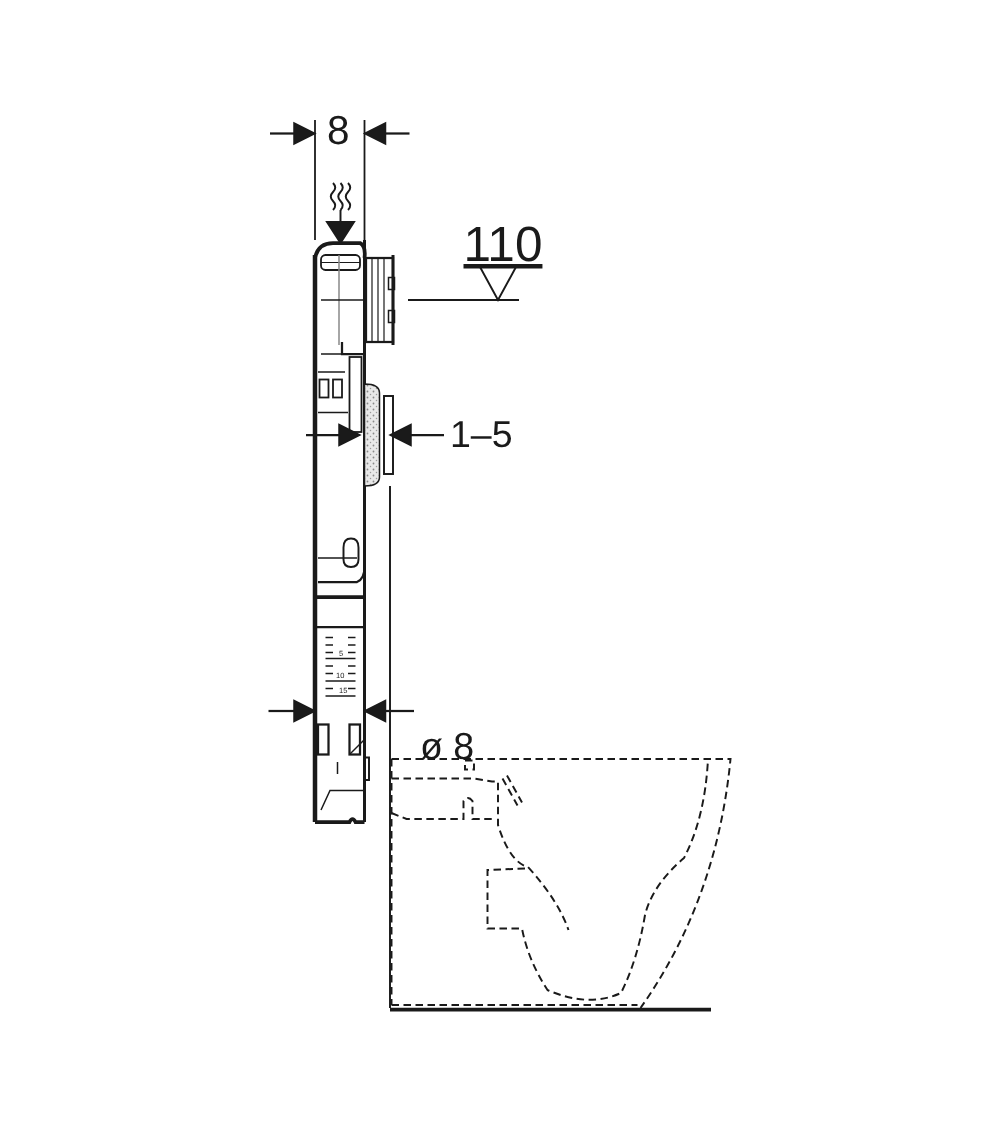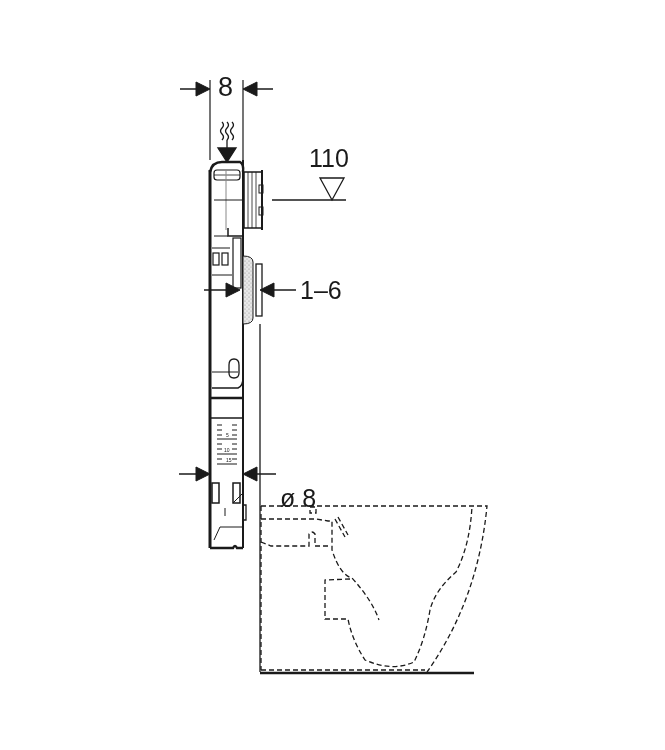--- a/index.html
+++ b/index.html
@@ -6,21 +6,21 @@
     body { width: 665px; height: 750px; position: relative; overflow: hidden; }
     .canvas { position: absolute; left: 0; top: 0; width: 665px; height: 750px; }
     .dim-label {
       position: absolute;
       font-family: "Liberation Sans", sans-serif;
       color: #1a1a1a;
       line-height: 1;
       white-space: nowrap;
     }
     #lbl-8-top { left: 218px; top: 74px; font-size: 27px; }
-    #lbl-110 { left: 309px; top: 146px; font-size: 25px; }
+    #lbl-110 { left: 309px; top: 146px; font-size: 33px; text-decoration: underline; }
     #lbl-1-5 { left: 300px; top: 278px; font-size: 25px; }
     #lbl-d8 { left: 280px; top: 486px; font-size: 25px; }
   </style>
 </head>
 <body>
 
 <div class="canvas">
   <svg width="665" height="750" viewBox="0 0 665 750" xmlns="http://www.w3.org/2000/svg">
     <defs>
       <pattern id="speckle" width="4" height="4" patternUnits="userSpaceOnUse">
@@ -155,15 +155,15 @@
       <path d="M338,517 L348,535"></path>
       <path d="M350,579 L325,580 L325,619 L348,619 Q352,640 365,660 Q392,672 414,662 Q425,640 430,610 Q435,590 456,572 Q470,545 472,506"></path>
       <rect x="310" y="507" width="6" height="6"></rect>
     </g>
 
     <line x1="260" y1="673" x2="474" y2="673" stroke="#1a1a1a" stroke-width="2.5"></line>
   </svg>
 
   <span id="lbl-8-top" class="dim-label">8</span>
   <span id="lbl-110" class="dim-label">110</span>
-  <span id="lbl-1-5" class="dim-label">1–6</span>
+  <span id="lbl-1-5" class="dim-label">1–5</span>
   <span id="lbl-d8" class="dim-label">ø 8</span>
 </div>
 
 </body></html>

